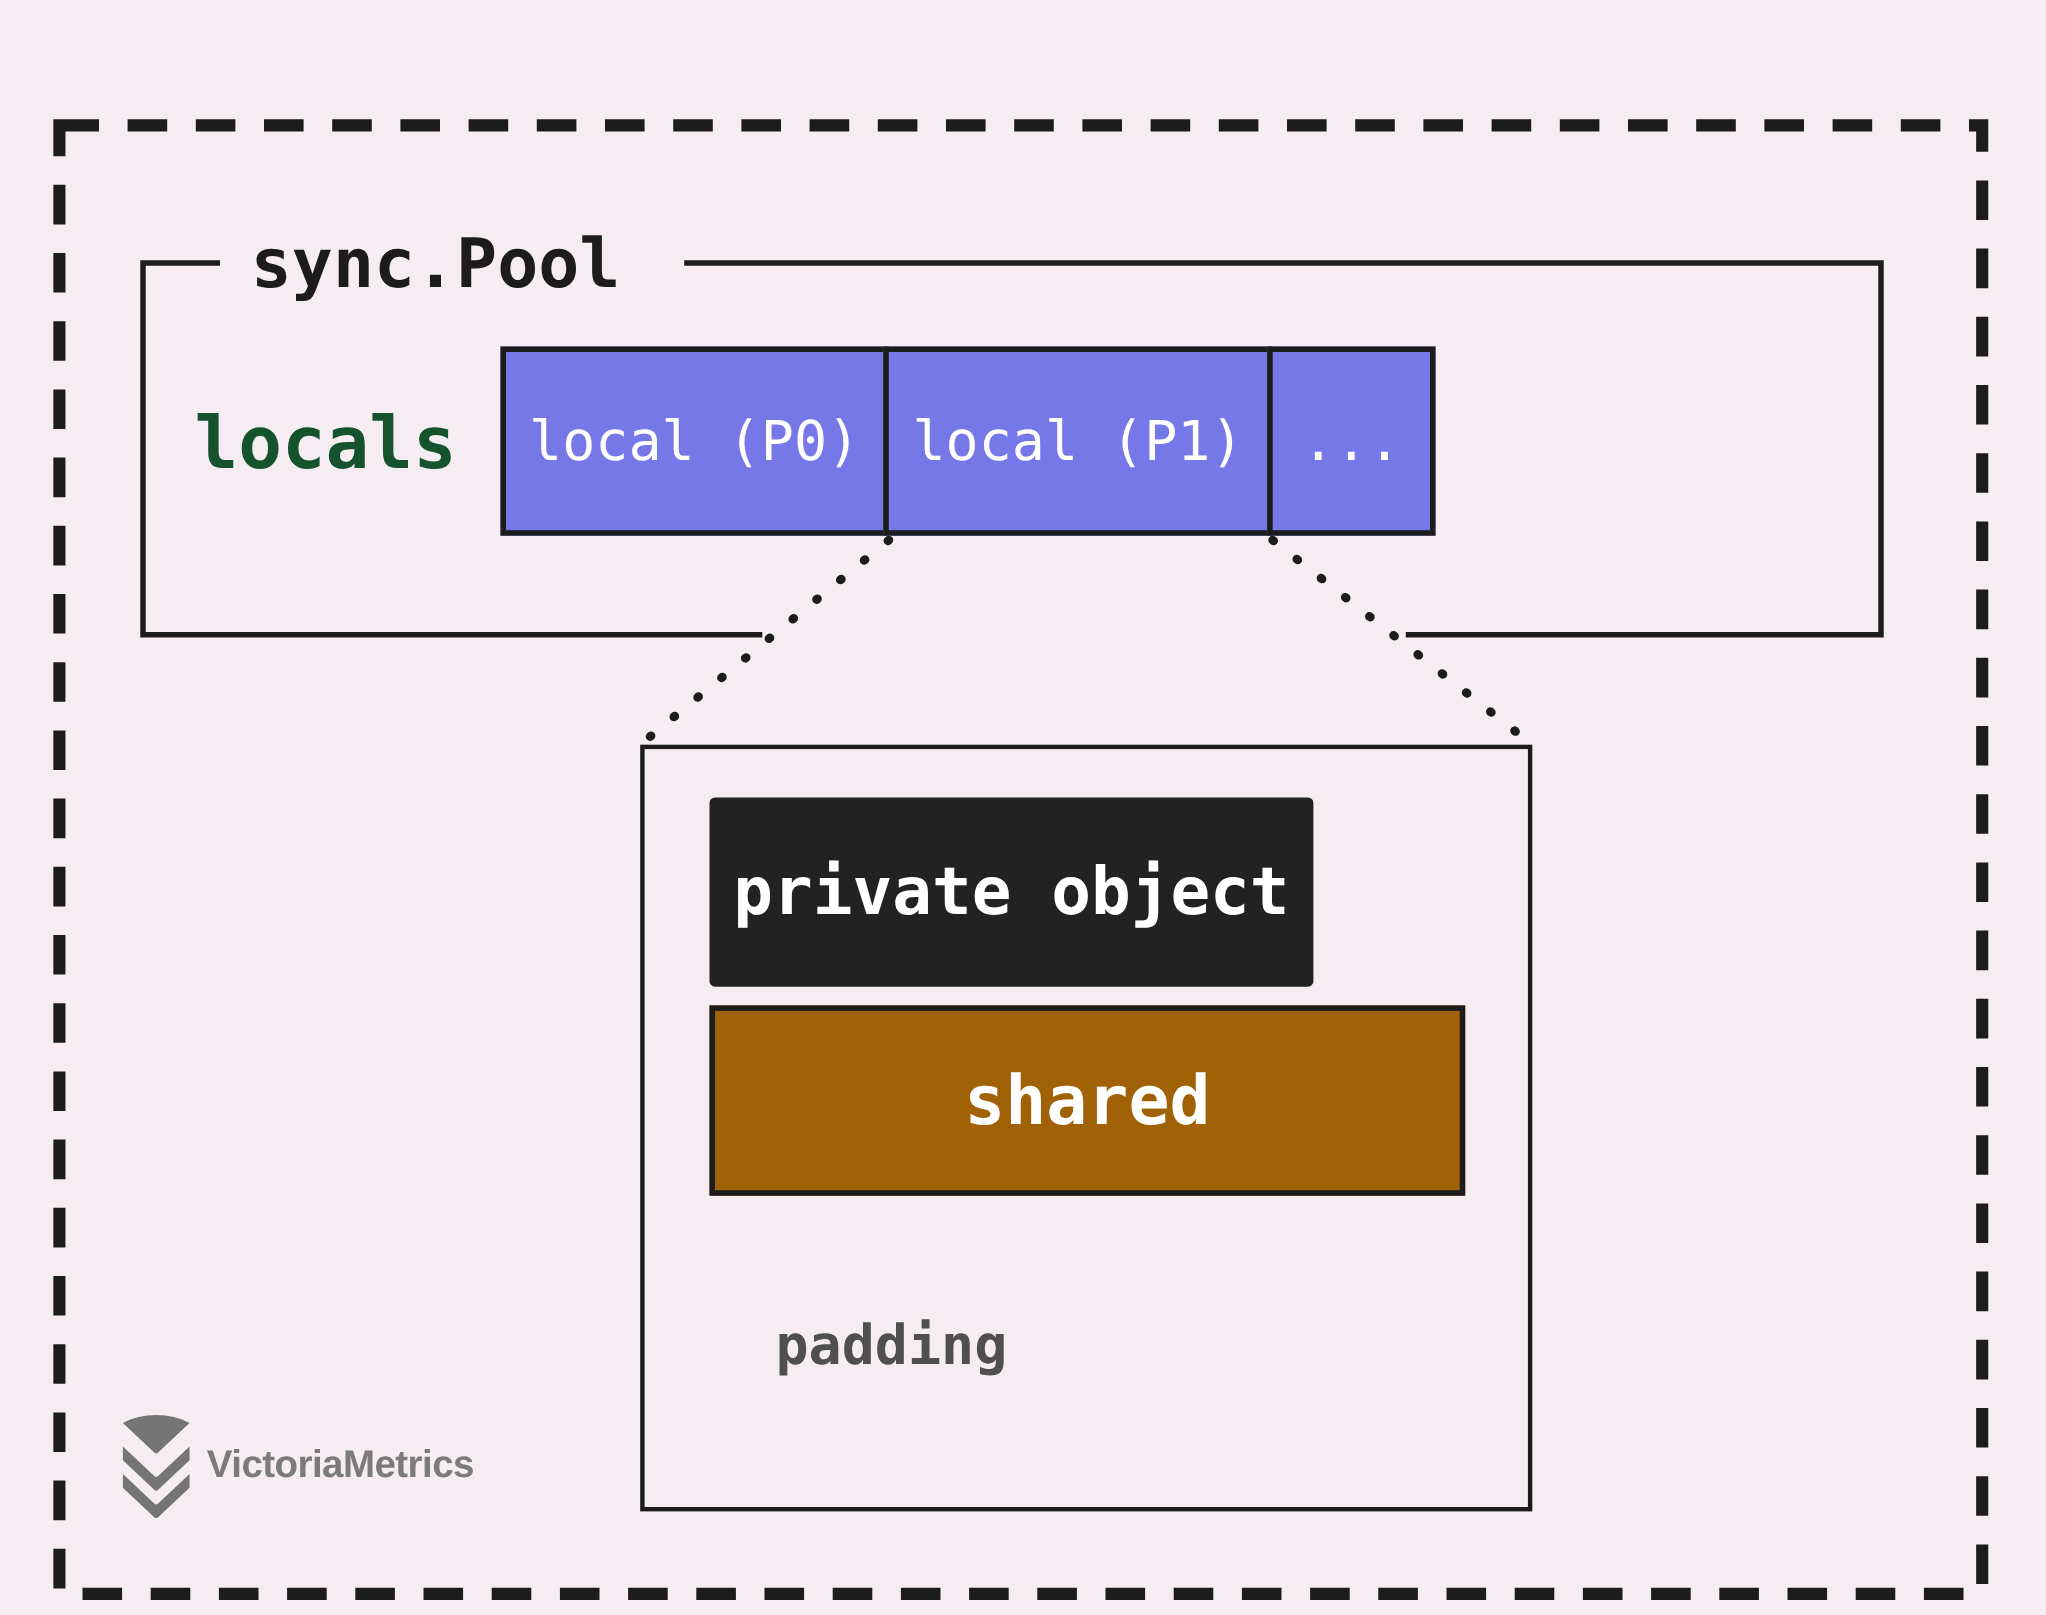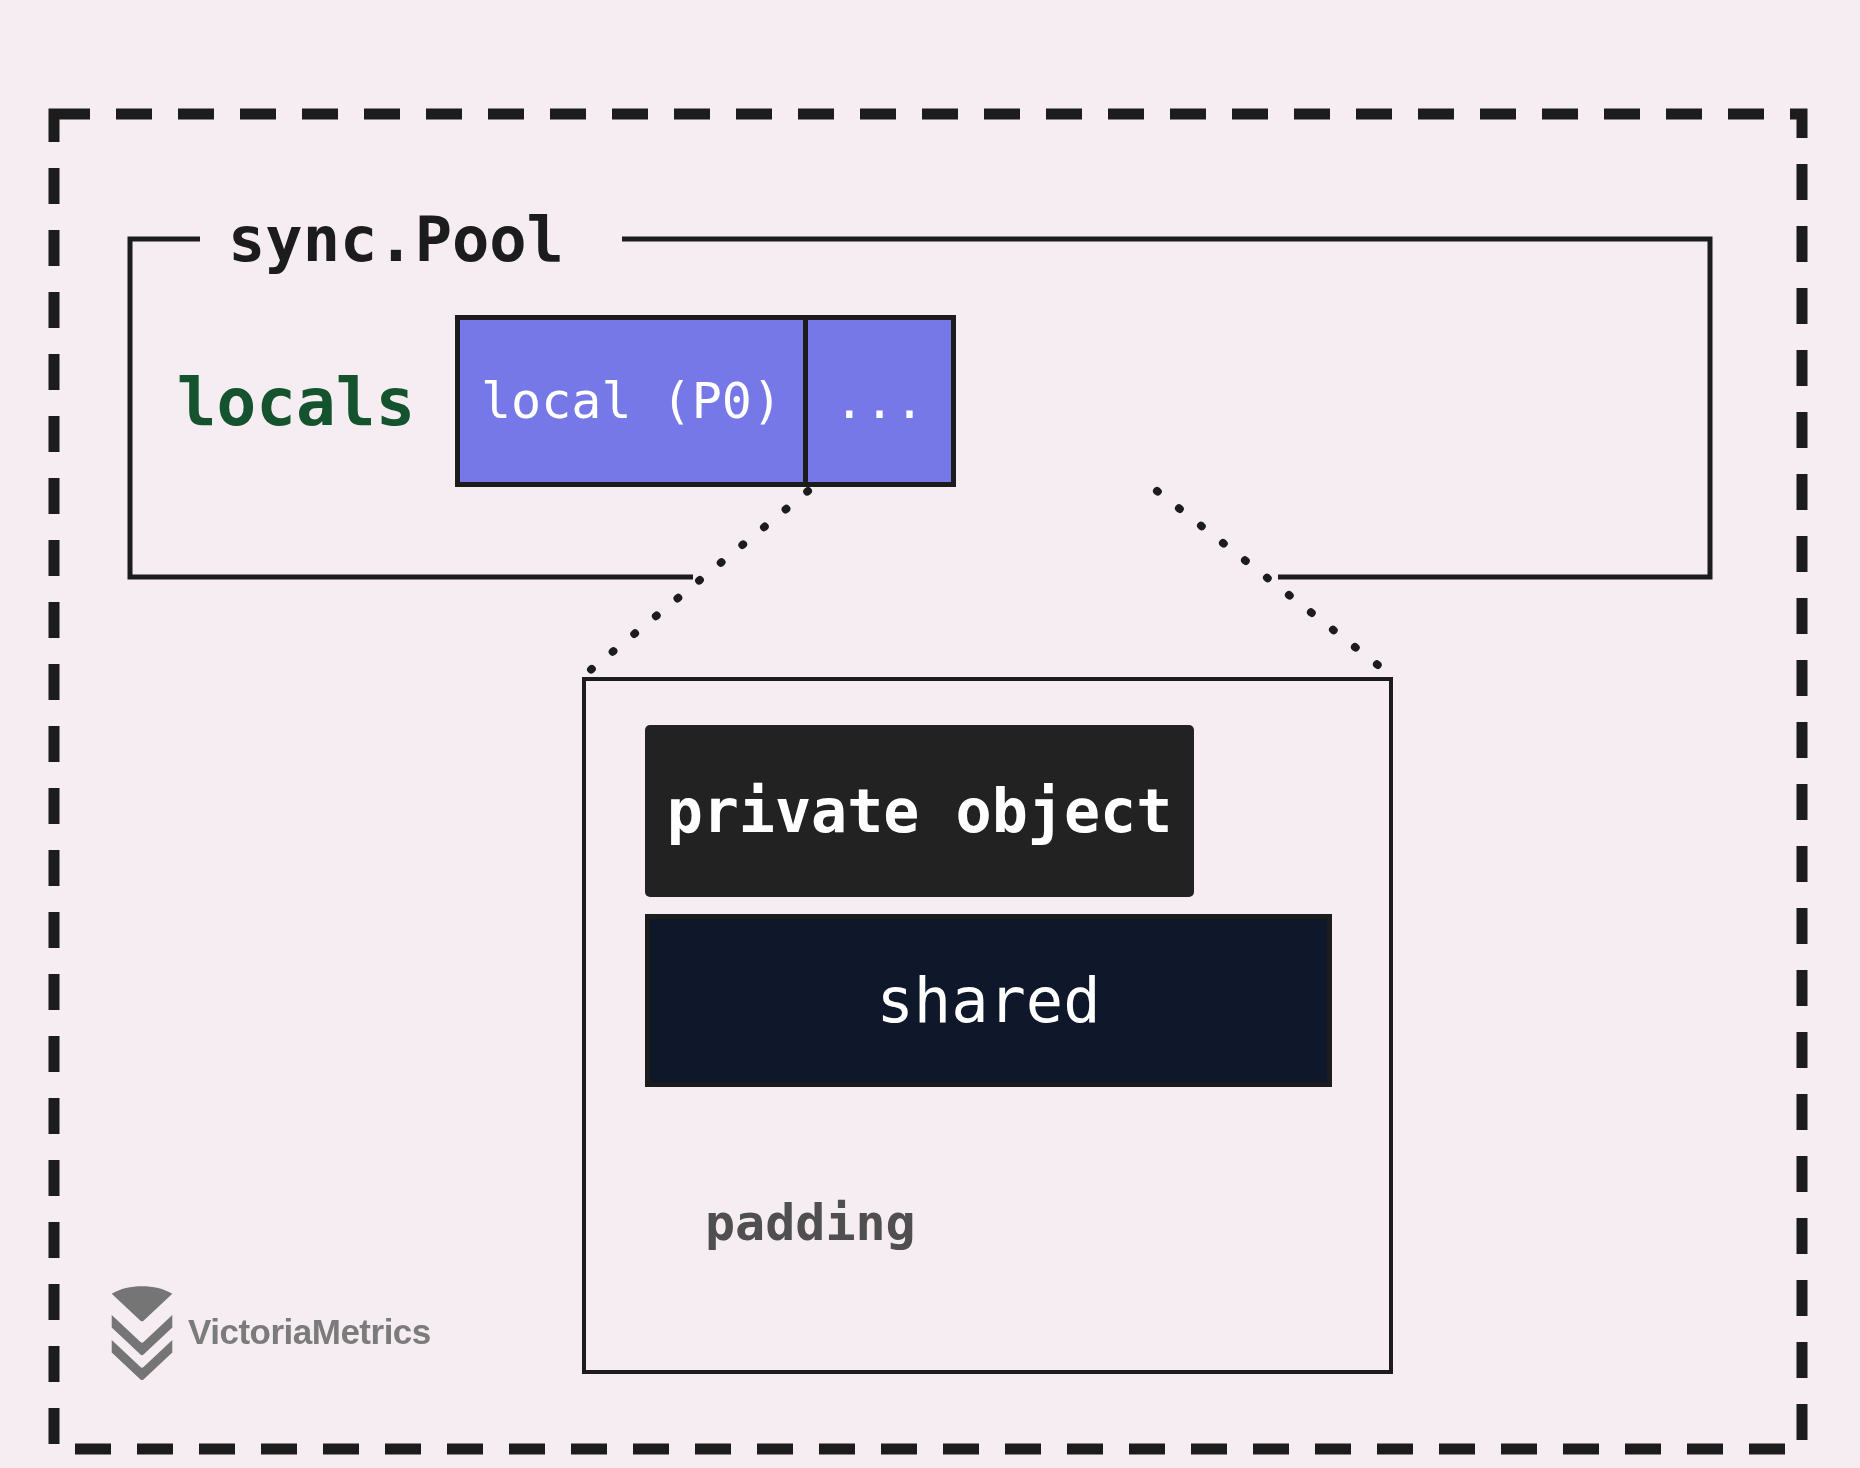--- a/index.html
+++ b/index.html
@@ -52,23 +52,23 @@
   }
   .private-box{
     position:absolute;left:645px;top:681px;width:549px;height:172px;
     background:#222222;border-radius:5px;
     display:flex;align-items:center;justify-content:center;
     color:#ffffff;font-size:60px;font-weight:700;white-space:pre;
   }
   .shared-box{
     position:absolute;left:645px;top:870px;width:687px;height:173px;
     box-sizing:border-box;border:5px solid #1c1c1c;
-    background:#0f172a;
+    background:#a16207;
     display:flex;align-items:center;justify-content:center;
-    color:#ffffff;font-size:62px;font-weight:400;
+    color:#ffffff;font-size:62px;font-weight:700;
   }
   .padding-label{
     position:absolute;left:705px;top:1150px;
     font-size:50px;font-weight:700;color:#4f4f4f;
   }
 
   
   .logo{
     position:absolute;left:106px;top:1238px;height:100px;
     display:flex;align-items:center;gap:10px;
@@ -99,20 +99,21 @@
       <path d="M632,1259 L653,1297 L674,1259"></path>
     </g>
   </svg>
 
   <div class="pool-title">sync.Pool</div>
 
   <div class="locals-label">locals</div>
 
   <div class="locals-row">
     <div class="cell c0">local (P0)</div>
+    <div class="cell c1">local (P1)</div>
     <div class="cell c2">...</div>
   </div>
 
   <div class="detail-box"></div>
   <div class="private-box">private object</div>
   <div class="shared-box">shared</div>
   <div class="padding-label">padding</div>
 
   <div class="logo">
     <svg width="72" height="98" viewBox="0 0 80 110">

